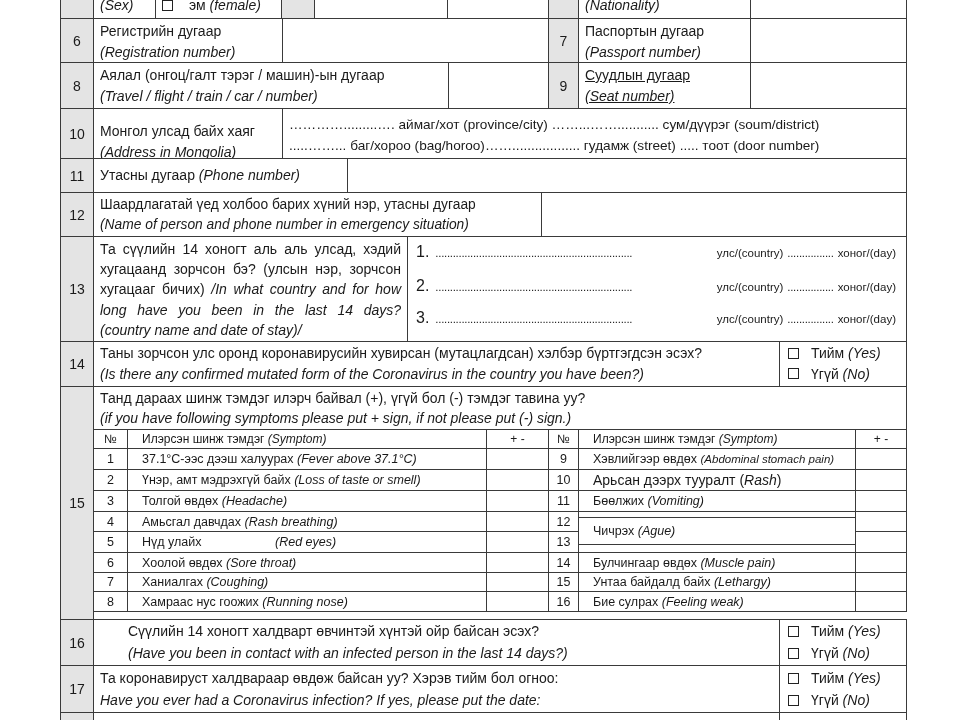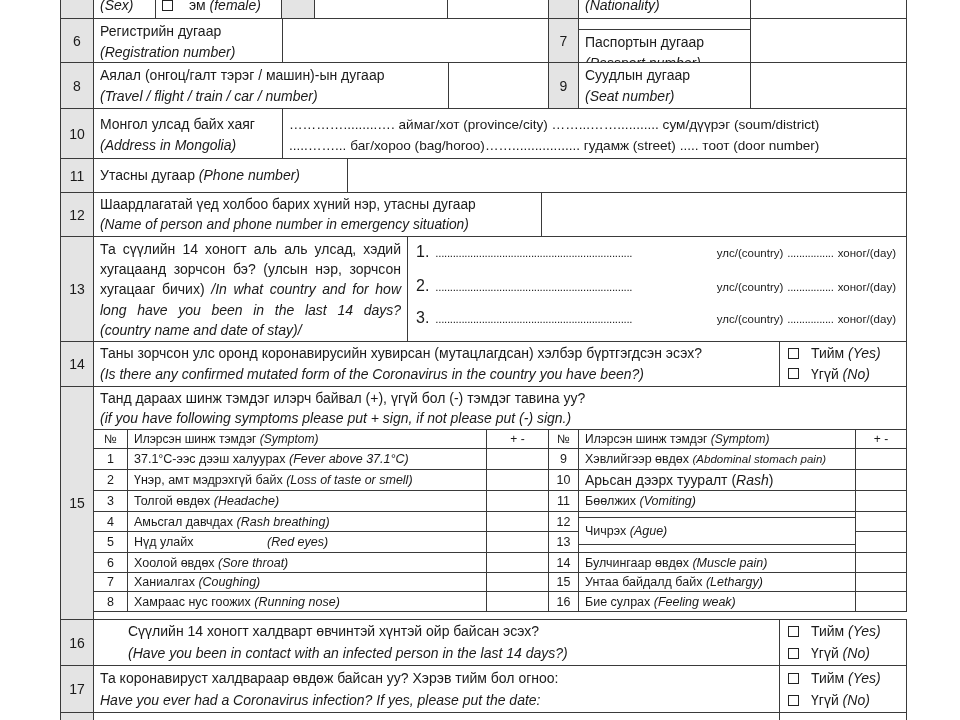--- a/index.html
+++ b/index.html
@@ -5,21 +5,21 @@
   html, body { margin:0; padding:0; background:#ffffff; }
   body { width:960px; height:720px; overflow:hidden; position:relative;
          font-family:"Liberation Sans", "DejaVu Sans", sans-serif; color:#1a1a1a; }
   .abs { position:absolute; box-sizing:border-box; }
   .cell { position:absolute; box-sizing:border-box; border:1.5px solid #3a3a3a; background:#fff; }
   .num { background:#e4e4e4; display:flex; align-items:center; justify-content:center; font-size:14px; }
   .lbl { padding:2px 6px; font-size:14px; line-height:21px; }
   .lbl i, .it { font-style:italic; }
   .chk { display:inline-block; width:9px; height:9px; border:1.3px solid #222; margin-right:12px; vertical-align:middle; position:relative; top:-1px; }
   .choice { font-size:14px; line-height:22px; padding-left:8px; }
-  .sym { font-size:12.5px; display:flex; align-items:center; padding-left:6px;text-align:center; }
+  .sym { font-size:12.5px; display:flex; align-items:center; padding-left:14px;text-align:center; }
   .symnum { font-size:12.5px; display:flex; align-items:center; justify-content:center; }
   .hdr { font-size:12px; }
 </style>
 </head>
 <body>
 
 <div class="cell num" style="left:60px;top:-10px;width:34px;height:29px;"></div>
 <div class="cell lbl" style="left:93px;top:-10px;width:63px;height:29px;padding-top:4px;">
   <i>(Sex)</i>
 </div>
@@ -37,41 +37,41 @@
 </div>
 <div class="cell" style="left:750px;top:-10px;width:157px;height:29px;"></div>
 
 <div class="cell num" style="left:60px;top:18px;width:34px;height:45px;">6</div>
 <div class="cell lbl" style="left:93px;top:18px;width:190px;height:45px;">
   <div>Регистрийн дугаар</div>
   <div class="it">(Registration number)</div>
 </div>
 <div class="cell" style="left:282px;top:18px;width:267px;height:45px;"></div>
 <div class="cell num" style="left:548px;top:18px;width:31px;height:45px;">7</div>
-<div class="cell lbl" style="left:578px;top:18px;width:192px;height:45px;margin-top:11px;">
+<div class="cell lbl" style="left:578px;top:18px;width:192px;height:45px;">
   <div>Паспортын дугаар</div>
   <div class="it">(Passport number)</div>
 </div>
 <div class="cell" style="left:750px;top:18px;width:157px;height:45px;"></div>
 
 <div class="cell num" style="left:60px;top:62px;width:34px;height:47px;">8</div>
 <div class="cell lbl" style="left:93px;top:62px;width:356px;height:47px;">
   <div>Аялал (онгоц/галт тэрэг / машин)-ын дугаар</div>
   <div class="it">(Travel / flight / train / car / number)</div>
 </div>
 <div class="cell" style="left:448px;top:62px;width:101px;height:47px;"></div>
 <div class="cell num" style="left:548px;top:62px;width:31px;height:47px;">9</div>
-<div class="cell lbl" style="left:578px;top:62px;width:173px;height:47px;">
+<div class="cell lbl" style="left:578px;top:62px;width:173px;height:47px;text-decoration:underline;">
   <div>Суудлын дугаар</div>
   <div class="it">(Seat number)</div>
 </div>
 <div class="cell" style="left:750px;top:62px;width:157px;height:47px;"></div>
 
 <div class="cell num" style="left:60px;top:108px;width:34px;height:51px;">10</div>
-<div class="cell lbl" style="left:93px;top:108px;width:190px;height:51px;padding-top:5px;">
+<div class="cell lbl" style="left:93px;top:108px;width:190px;height:51px;padding-top:12px;">
   <div>Монгол улсад байх хаяг</div>
   <div class="it">(Address in Mongolia)</div>
 </div>
 <div class="cell lbl" style="left:282px;top:108px;width:625px;height:51px;padding-top:5px;font-size:13.6px;white-space:nowrap;">
   <div>………….........…. аймаг/хот (province/city) ……...……........... сум/дүүрэг (soum/district)</div>
   <div>.....……... баг/хороо (bag/horoo)…….................. гудамж (street) ..... тоот (door number)</div>
 </div>
 
 <div class="cell num" style="left:60px;top:158px;width:34px;height:35px;">11</div>
 <div class="cell lbl" style="left:93px;top:158px;width:255px;height:35px;padding-top:6px;">

